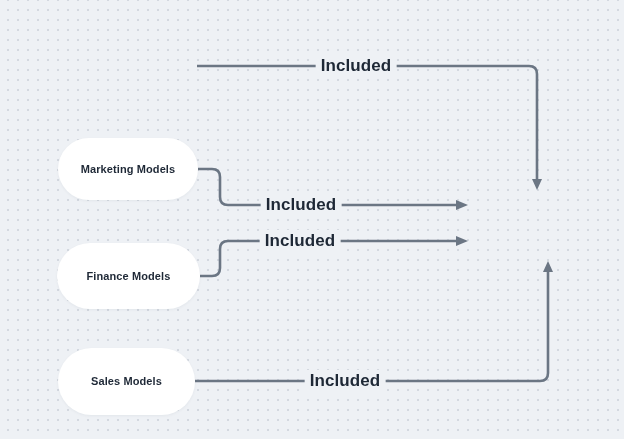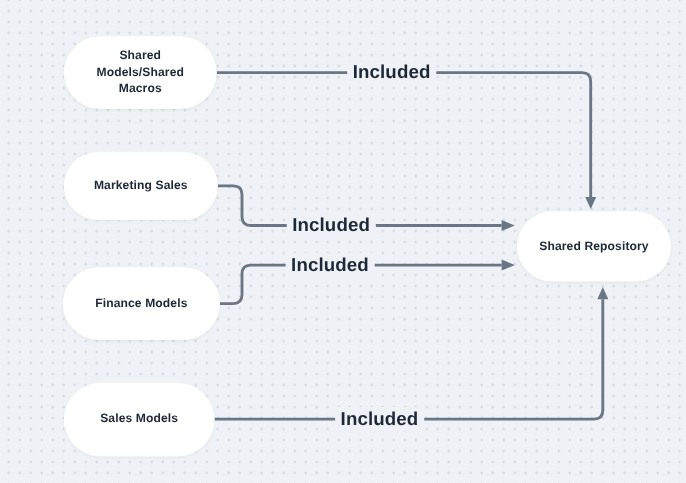--- a/index.html
+++ b/index.html
@@ -87,38 +87,32 @@
     <path class="connector" d="M198,169 H212 Q220,169 220,177 V197 Q220,205 228,205 H456"></path>
     <polygon class="arrowhead" points="468,205 456,200 456,210"></polygon>
 
     <path class="connector" d="M200,276 H212 Q220,276 220,268 V249 Q220,241 228,241 H456"></path>
     <polygon class="arrowhead" points="468,241 456,236 456,246"></polygon>
 
     <path class="connector" d="M195,381 H540 Q548,381 548,373 V272"></path>
     <polygon class="arrowhead" points="548,261 543,272 553,272"></polygon>
   </svg>
 
-  <div class="node" id="node-shared-models">
-    <span>Shared Models/Shared Macros</span>
-  </div>
 
   <div class="node" id="node-marketing">
-    <span>Marketing Sales</span>
+    <span>Marketing Models</span>
   </div>
 
   <div class="node" id="node-sales">
     <span>Sales Models</span>
   </div>
 
   <div class="node" id="node-finance">
     <span>Finance Models</span>
   </div>
 
-  <div class="node" id="node-repository">
-    <span>Shared Repository</span>
-  </div>
 
   <div class="edge-label" id="edge-label-shared">Included</div>
   <div class="edge-label" id="edge-label-marketing">Included</div>
   <div class="edge-label" id="edge-label-finance">Included</div>
   <div class="edge-label" id="edge-label-sales">Included</div>
 
 </div>
 
 </body></html>

